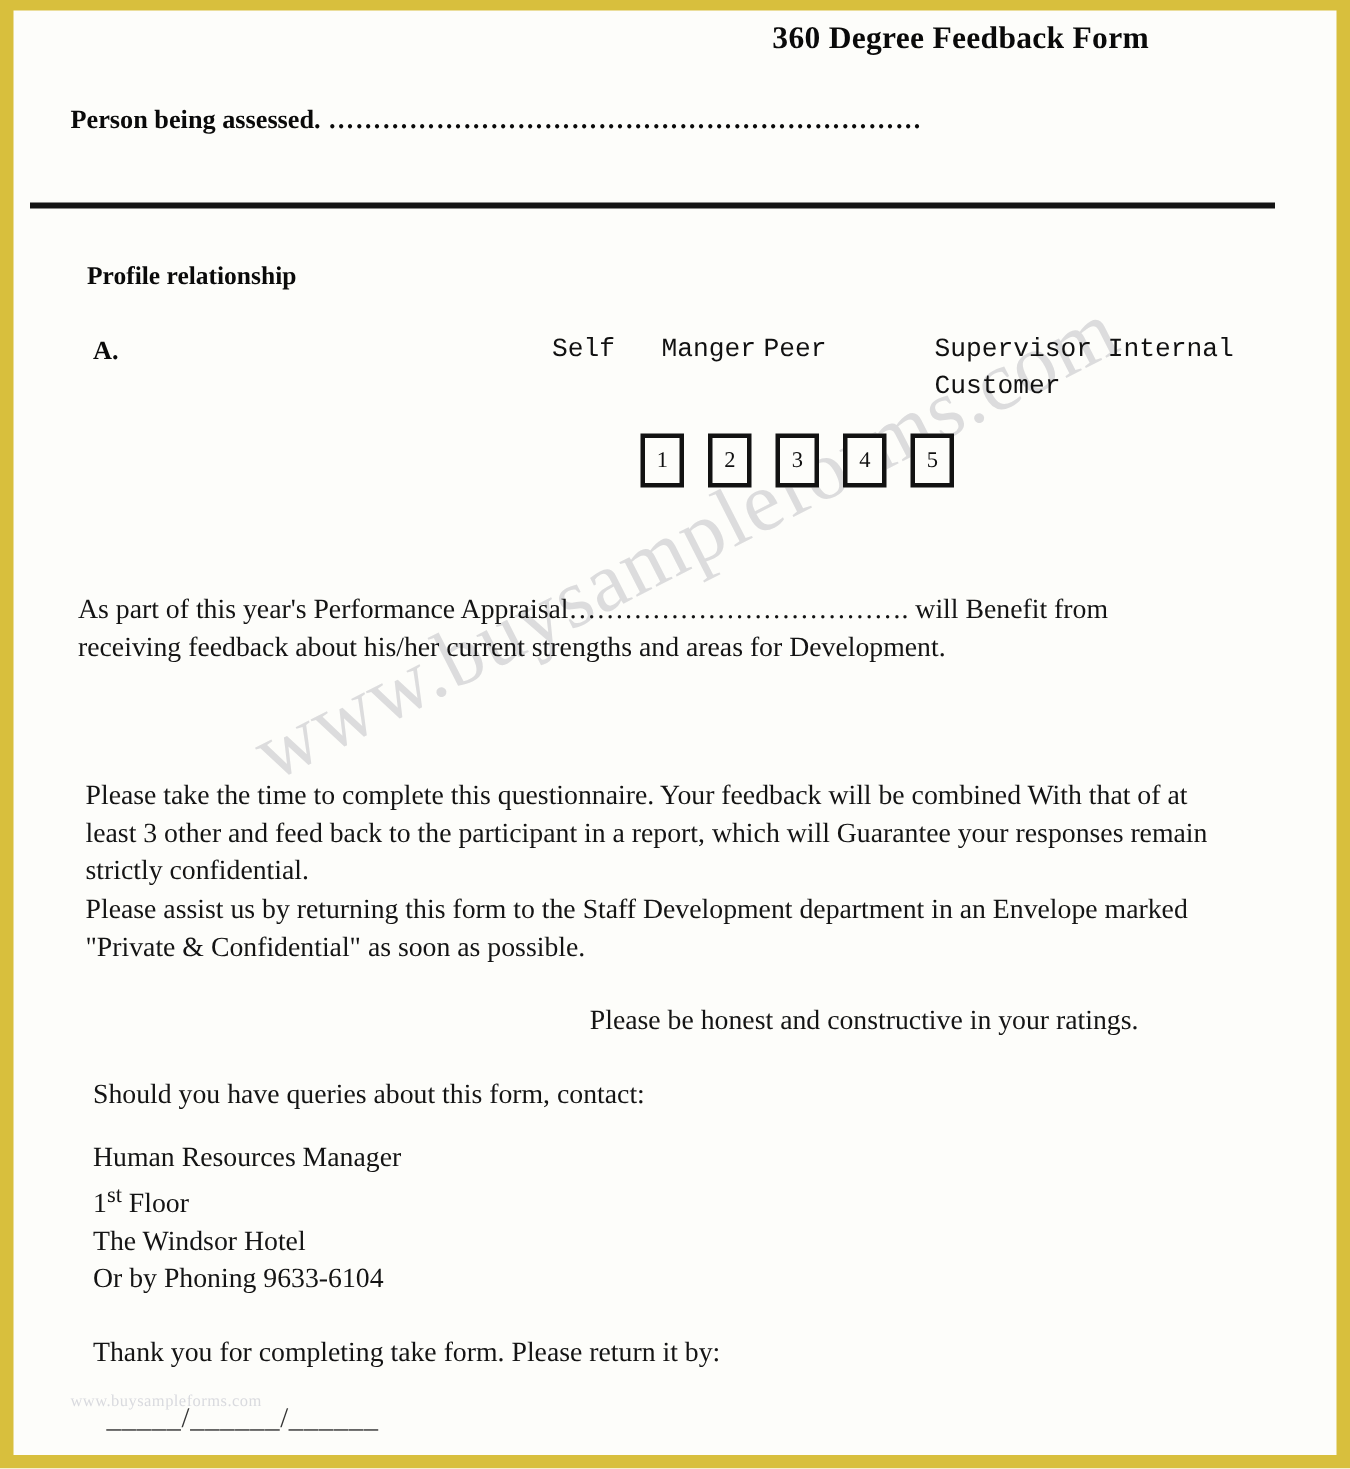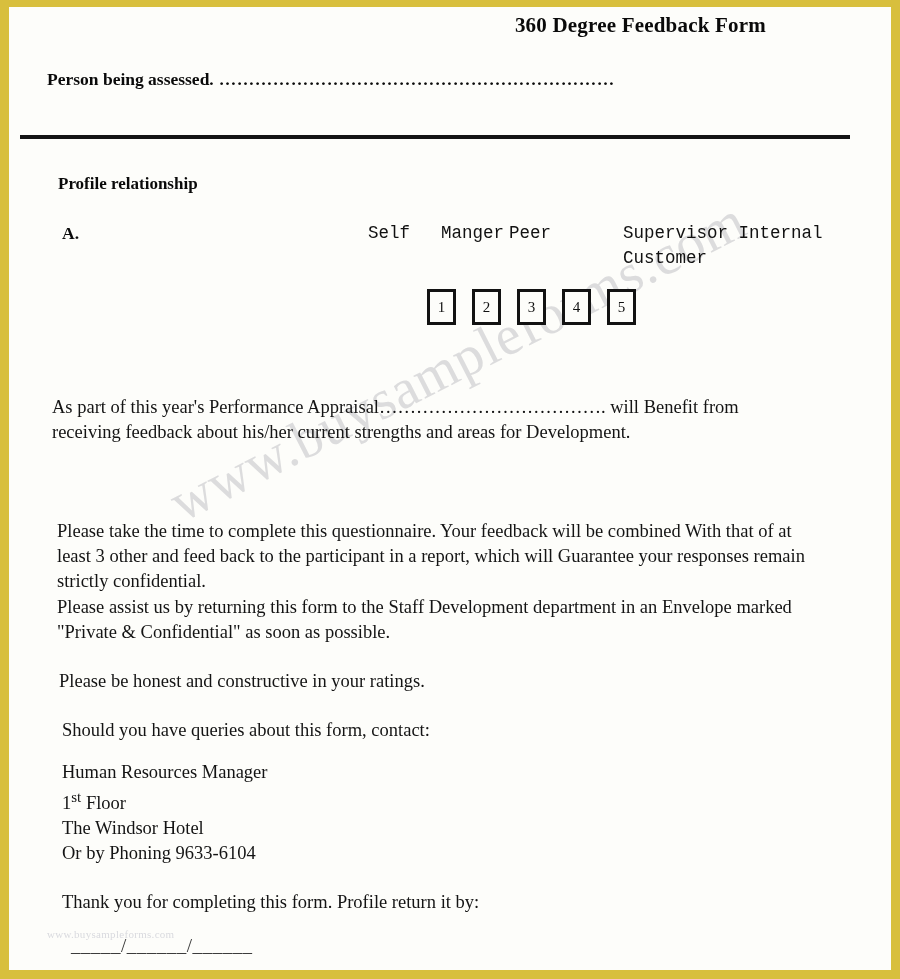--- a/index.html
+++ b/index.html
@@ -153,21 +153,21 @@
 
   .para {
     font-family: "Liberation Serif", "DejaVu Serif", serif;
     font-size: 18.5px;
     line-height: 25px;
     color: #141414;
   }
   #para-1 { left: 43px; top: 388px; width: 760px; }
   #para-2 { left: 48px; top: 512px; width: 770px; }
   #para-3 { left: 48px; top: 588px; width: 760px; }
-  #para-4 { left: 50px; top: 662px; width: 700px; }
+  #para-4 { left: 50px; top: 662px; width: 700px; text-align: right; }
   #para-5 { left: 53px; top: 711px; width: 700px; }
 
   #contact {
     left: 53px;
     top: 753px;
     font-family: "Liberation Serif", "DejaVu Serif", serif;
     font-size: 18.5px;
     line-height: 25px;
     color: #141414;
   }
@@ -234,20 +234,20 @@
     <div id="para-4" class="abs para">Please be honest and constructive in your ratings.</div>
     <div id="para-5" class="abs para">Should you have queries about this form, contact:</div>
 
     <div id="contact" class="abs">
       <div>Human Resources Manager</div>
       <div><span>1</span><sup>st</sup><span> Floor</span></div>
       <div>The Windsor Hotel</div>
       <div>Or by Phoning 9633-6104</div>
     </div>
 
-    <div id="closing" class="abs">Thank you for completing this form. Profile return it by:</div>
+    <div id="closing" class="abs">Thank you for completing take form. Please return it by:</div>
 
     <div id="watermark-bottom" class="abs">www.buysampleforms.com</div>
 
     <div id="dateline" class="abs">_____/______/______</div>
 
   </div>
 </div>
 
 </body></html>

